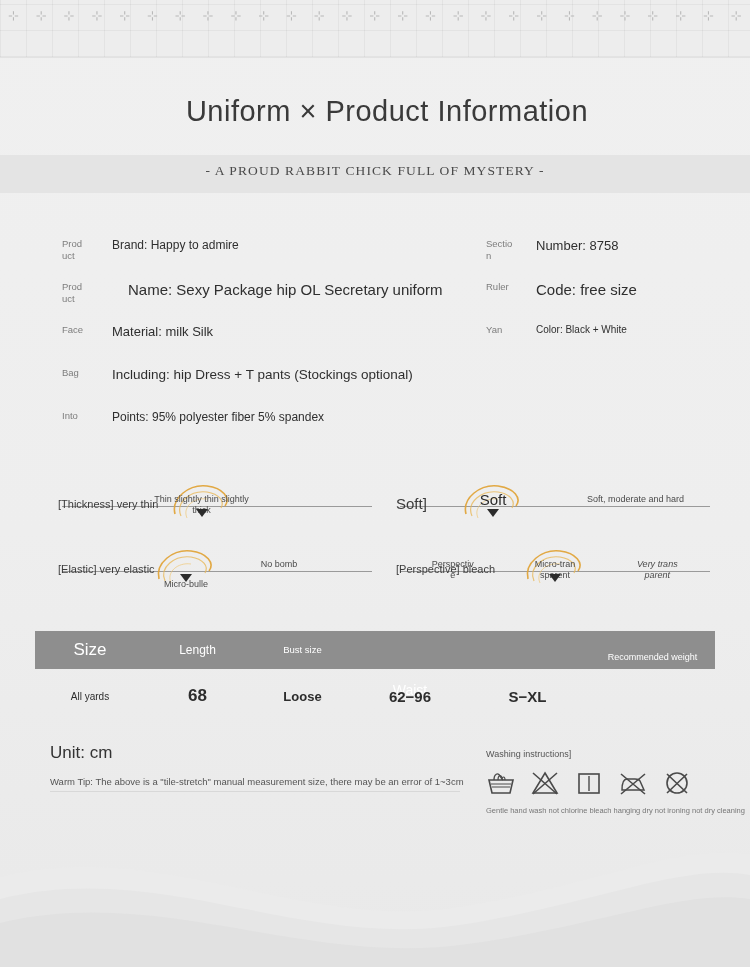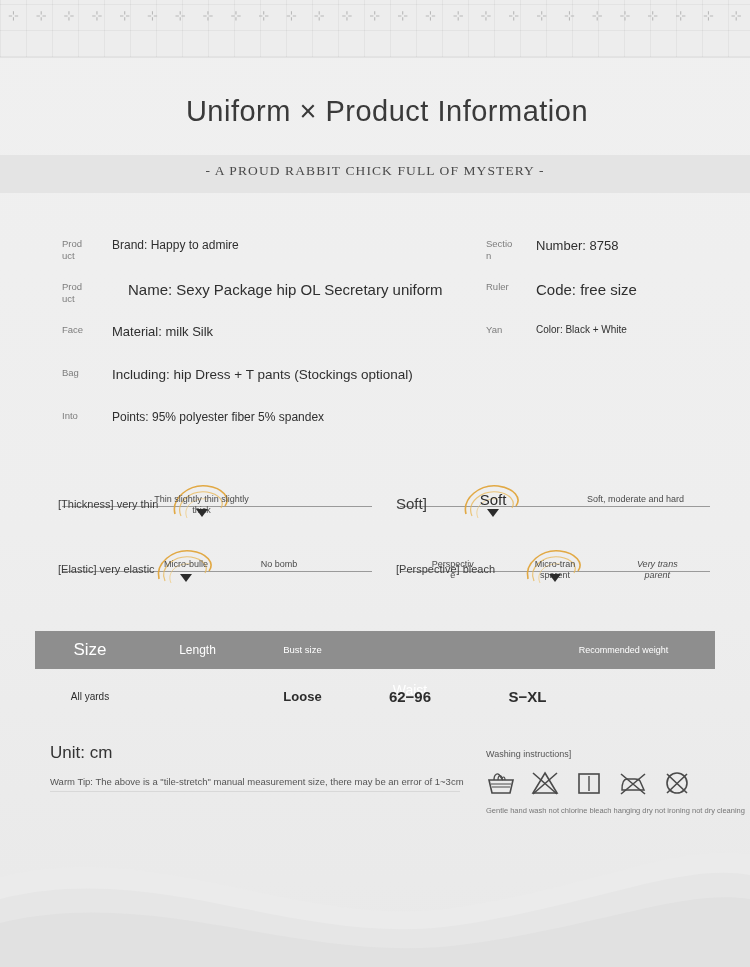--- a/index.html
+++ b/index.html
@@ -281,21 +281,21 @@
       </div>
       <div class="slider" style="left: 62px; top: 65px;">
         <div class="track"></div>
         <div class="lead" style="left: 0px; position: absolute; transform: translateX(-4px);">[Elastic] very elastic</div>
         <div class="swirl" style="left: 40%;"><svg width="70" height="42" viewBox="0 0 70 42">
             <path d="M8 34 C4 18, 22 4, 40 6 C56 8, 64 18, 58 26" fill="none" stroke="#e0a43a" stroke-width="1.6" opacity="0.95"></path>
             <path d="M14 36 C8 22, 24 10, 40 12 C52 14, 58 21, 54 28" fill="none" stroke="#e8b857" stroke-width="1.2" opacity="0.8"></path>
             <path d="M20 38 C15 27, 27 17, 40 19" fill="none" stroke="#f0c777" stroke-width="1" opacity="0.7"></path>
           </svg></div>
         <div class="opts">
-          <div class="opt" style="left: 40%; width: 90px;">Micro-bulle</div>
+          <div class="opt" style="left: 40%; width: 90px; margin-top: 20px;">Micro-bulle</div>
           <div class="opt" style="left: 70%; width: 80px;">No bomb</div>
         </div>
         <div class="caret" style="left: 40%;"></div>
       </div>
       <div class="slider" style="left: 400px; top: 65px;">
         <div class="track"></div>
         <div class="lead" style="left: 0px; position: absolute; transform: translateX(-4px);">[Perspective] bleach</div>
         <div class="swirl" style="left: 50%;"><svg width="70" height="42" viewBox="0 0 70 42">
             <path d="M8 34 C4 18, 22 4, 40 6 C56 8, 64 18, 58 26" fill="none" stroke="#e0a43a" stroke-width="1.6" opacity="0.95"></path>
             <path d="M14 36 C8 22, 24 10, 40 12 C52 14, 58 21, 54 28" fill="none" stroke="#e8b857" stroke-width="1.2" opacity="0.8"></path>
@@ -308,24 +308,25 @@
         </div>
         <div class="caret" style="left: 50%;"></div>
       </div>
     </div>
 
   <div class="table-head" id="table-head">
       <div class="th" style="left: 0px; width: 110px; font-size: 17px;">Size</div>
       <div class="th" style="left: 110px; width: 105px; font-size: 12px;">Length</div>
       <div class="th" style="left: 215px; width: 105px; font-size: 9.5px;">Bust size</div>
       <div class="th" style="left: 320px; width: 110px; font-size: 14px; margin-top: 40px;">Waist</div>
-      <div class="th" style="left: 526px; width: 125px; font-size: 9px;">Recommended weight</div>
+      <div class="th" style="left: 555px; width: 125px; font-size: 9px; margin-top: 7px;">Recommended weight</div>
     </div>
   <div class="table-row" id="table-row">
       <div class="td" style="left: 0px; width: 110px; font-size: 10px;">All yards</div>
+      <div class="td" style="left: 110px; width: 105px; font-size: 17px; font-weight: 700;">68</div>
       <div class="td" style="left: 215px; width: 105px; font-size: 13px; font-weight: 700;">Loose</div>
       <div class="td" style="left: 320px; width: 110px; font-size: 15px; font-weight: 700;">62−96</div>
       <div class="td" style="left: 430px; width: 125px; font-size: 15px; font-weight: 700;">S−XL</div>
     </div>
 
   <div class="unit">Unit: cm</div>
   <div class="warm">Warm Tip: The above is a "tile-stretch" manual measurement size, there may be an error of 1~3cm</div>
   <div class="warm-rule"></div>
 
   <div class="wash-title">Washing instructions]</div>

